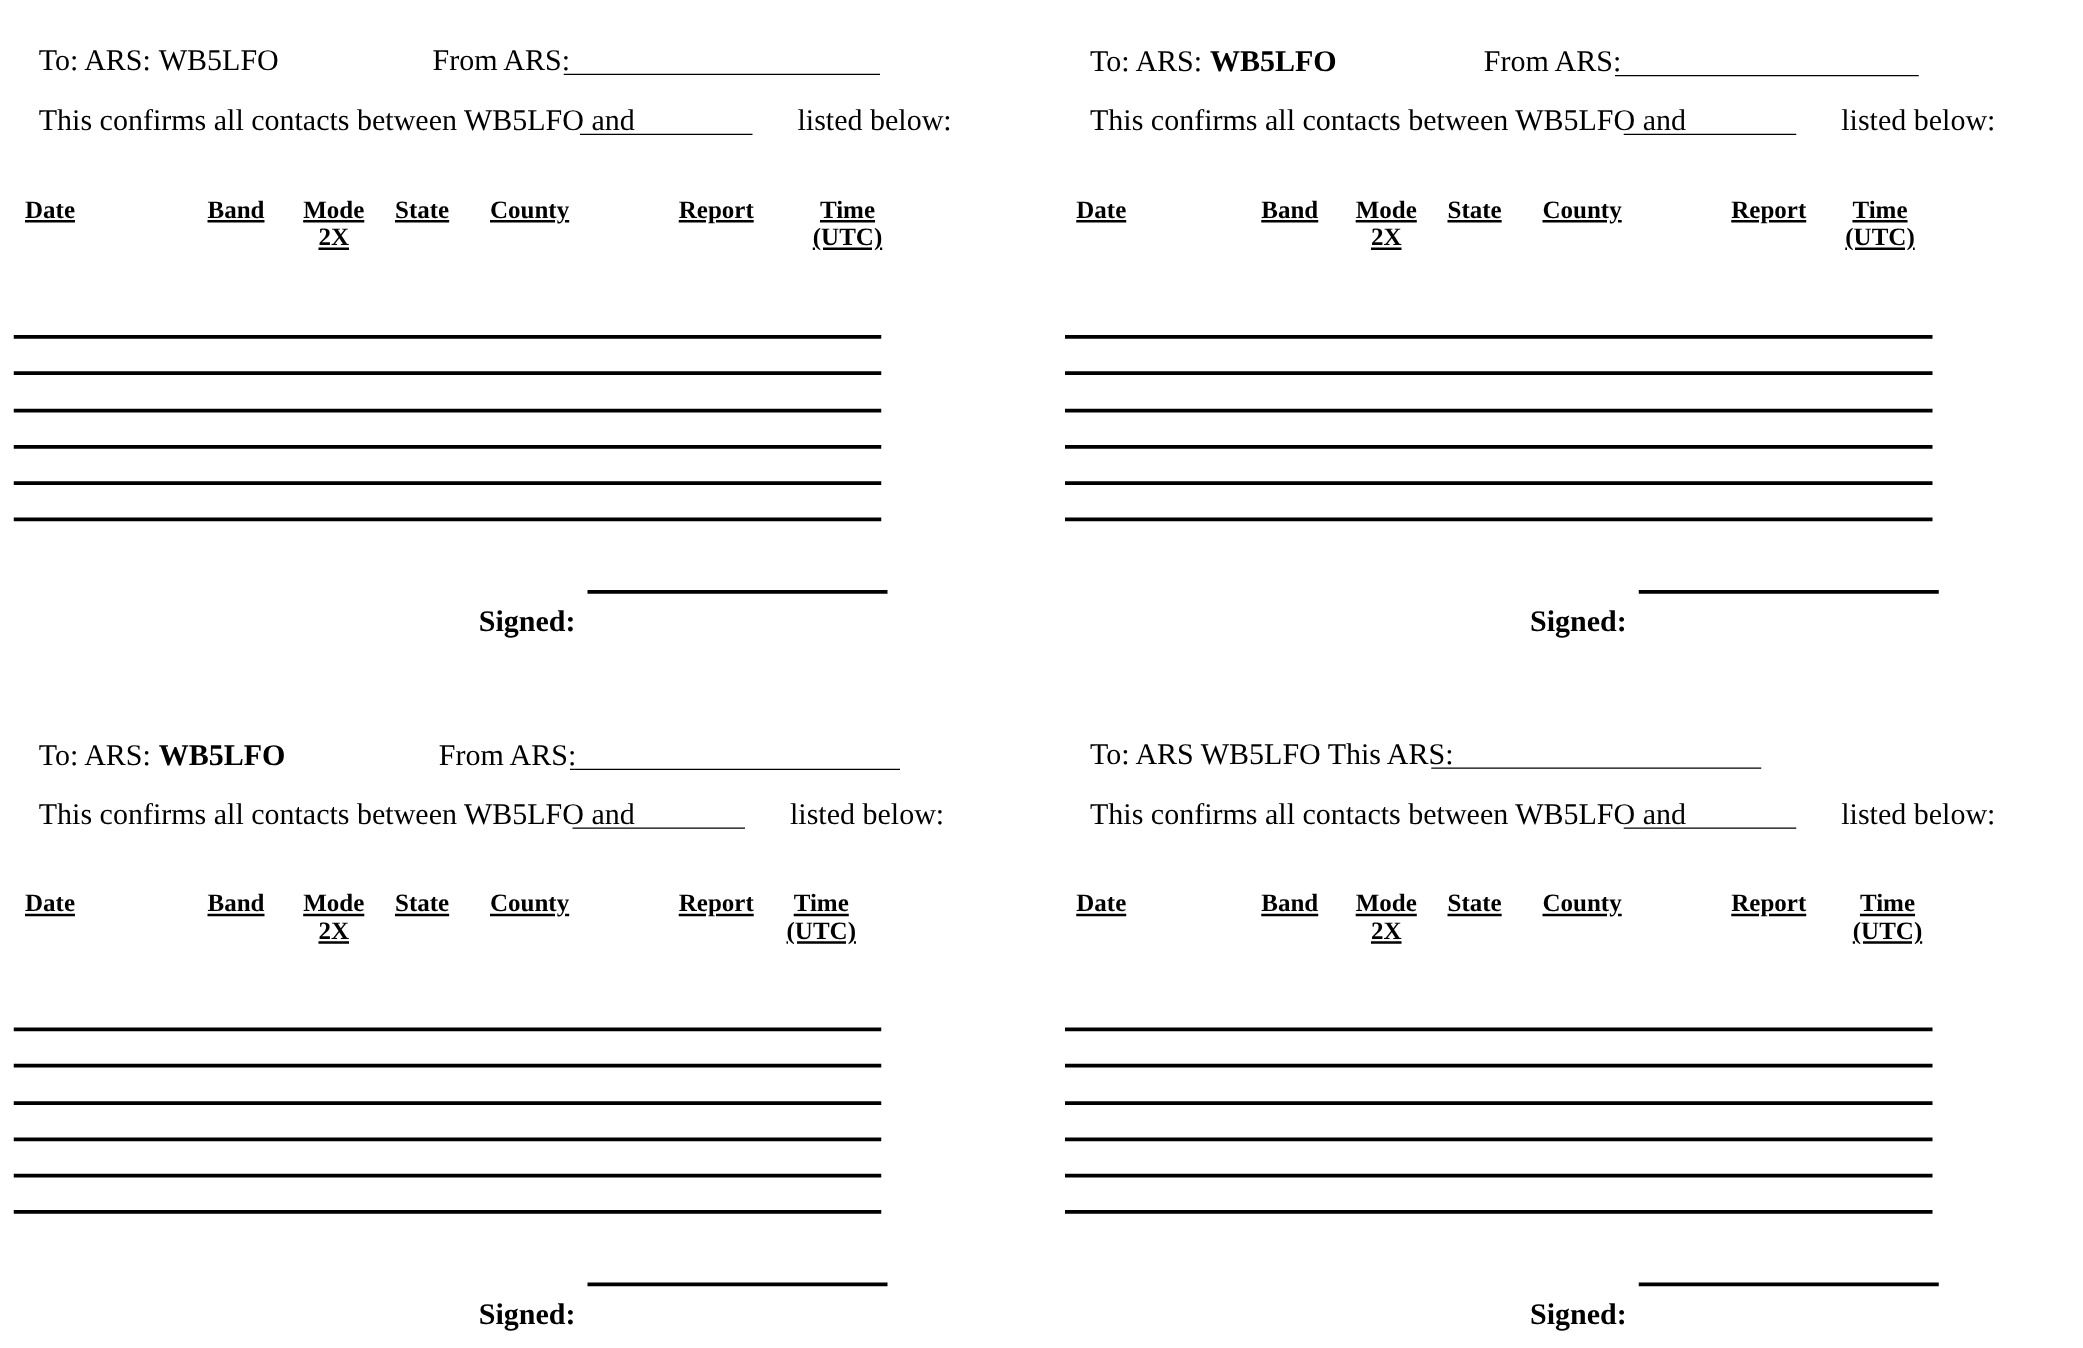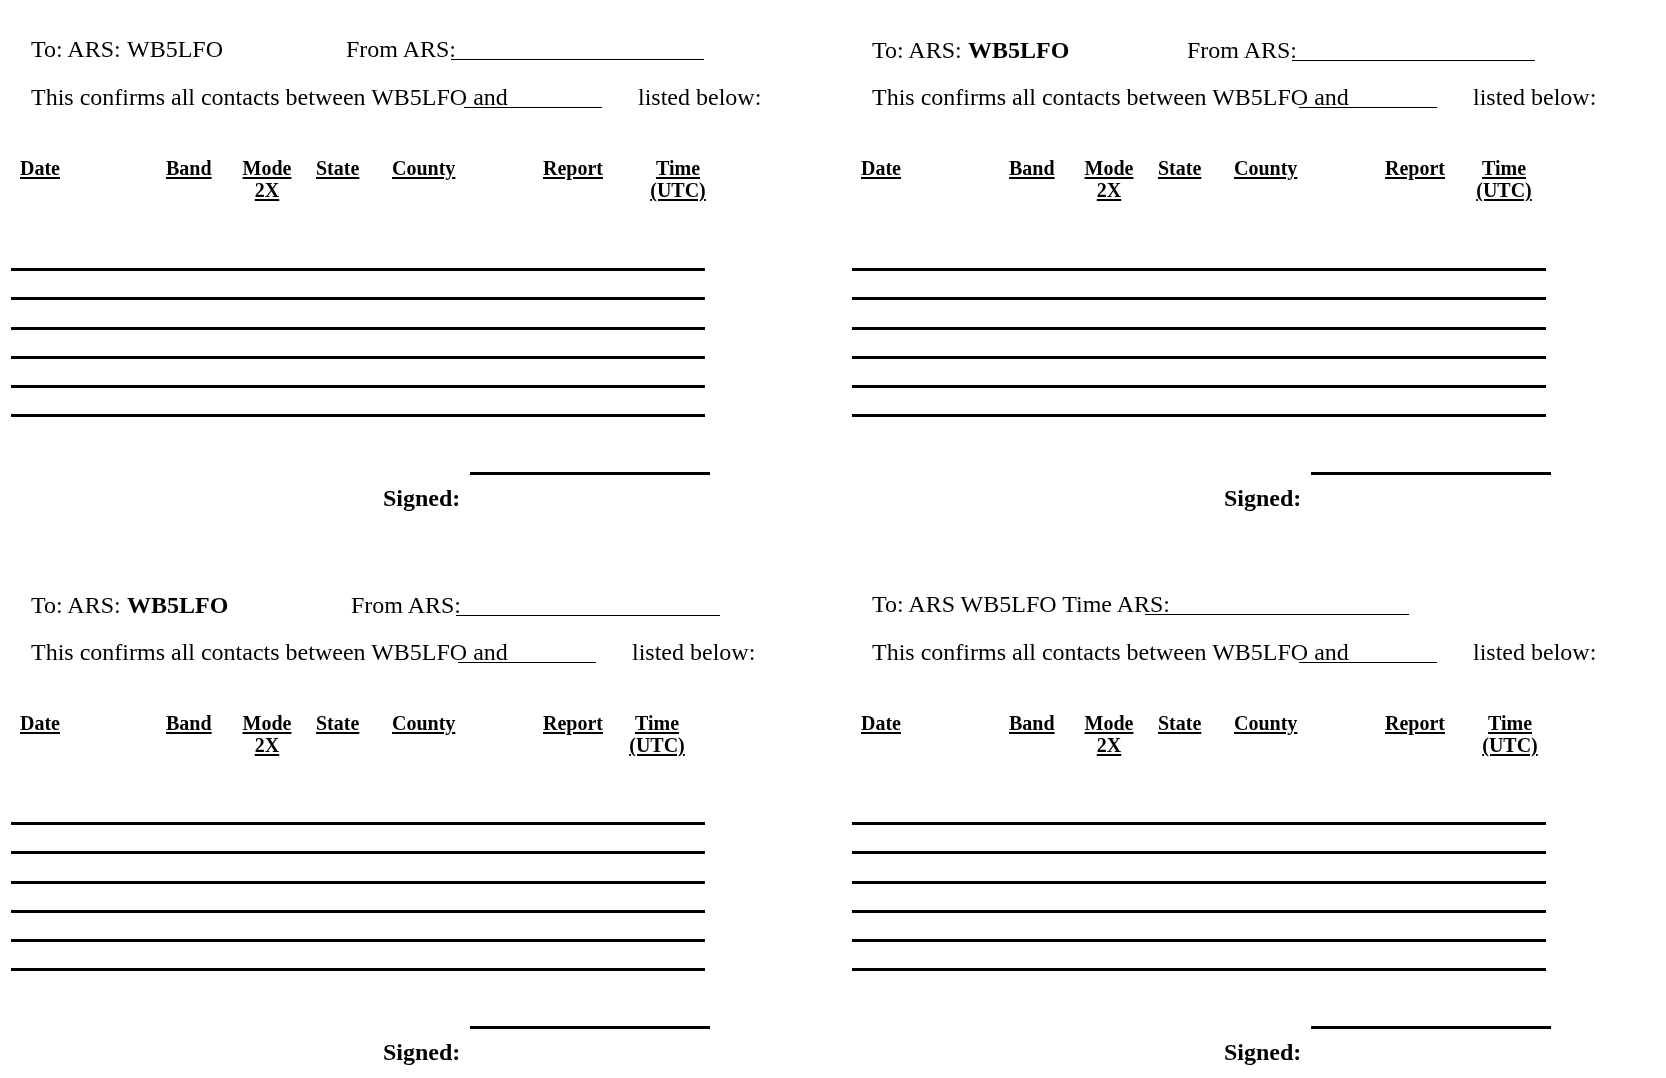--- a/index.html
+++ b/index.html
@@ -120,21 +120,21 @@
   <div class="rule" style="left:11px; top:327px; width:694px;"></div>
   <div class="rule" style="left:11px; top:356px; width:694px;"></div>
   <div class="rule" style="left:11px; top:385px; width:694px;"></div>
   <div class="rule" style="left:11px; top:414px; width:694px;"></div>
 
   <span class="abs signed" style="left:383px; top:447px;">Signed:</span>
   <div class="sigline" style="left:470px; top:472px; width:240px;"></div>
 </div>
 
 <div class="card" style="left:841px; top:554px;">
-  <span class="abs txt" style="left:31px; top:39px;">To: ARS WB5LFO Time ARS:</span>
+  <span class="abs txt" style="left:31px; top:39px;">To: ARS WB5LFO This ARS:</span>
   <div class="blank" style="left:304px; top:60px; width:264px;"></div>
 
   <span class="abs txt" style="left:31px; top:87px;">This confirms all contacts between WB5LFO and</span>
   <div class="blank" style="left:458px; top:108px; width:138px;"></div>
   <span class="abs txt" style="left:632px; top:87px;">listed below:</span>
 
   <span class="hdr left" style="left:20px; top:158px;">Date</span>
   <span class="hdr left" style="left:168px; top:158px;">Band</span>
   <div class="hdr" style="left:241px; top:158px; width:54px;">
     <div>Mode</div>

